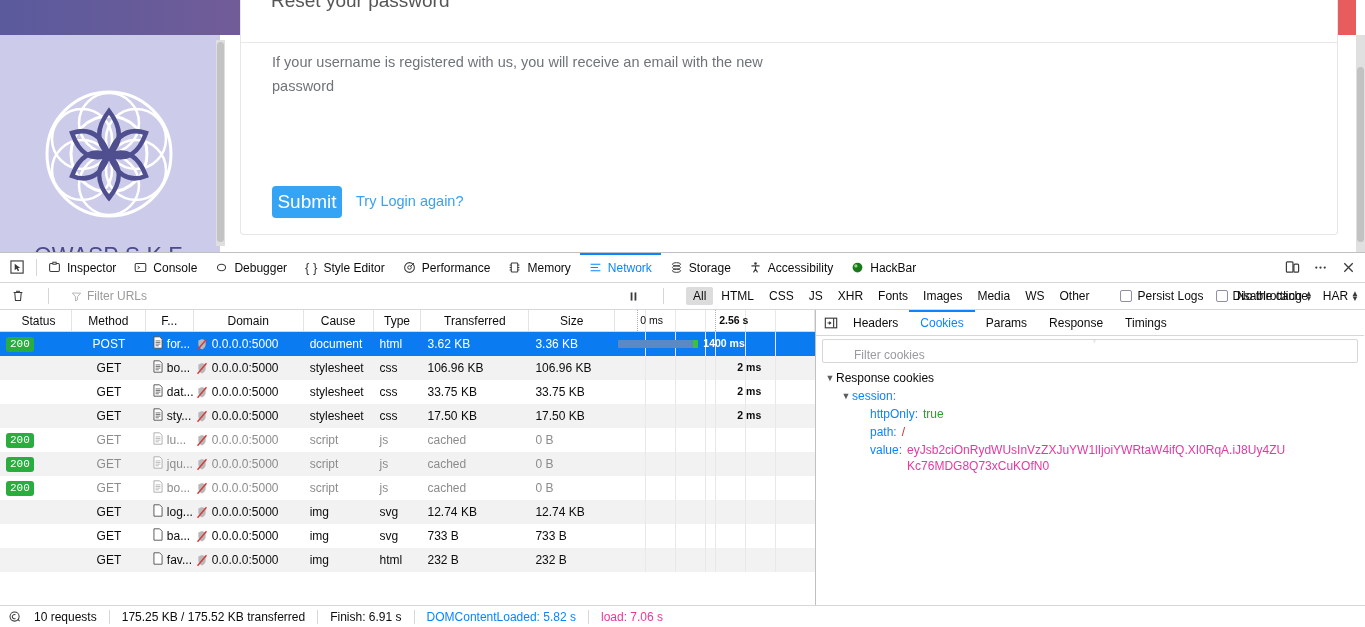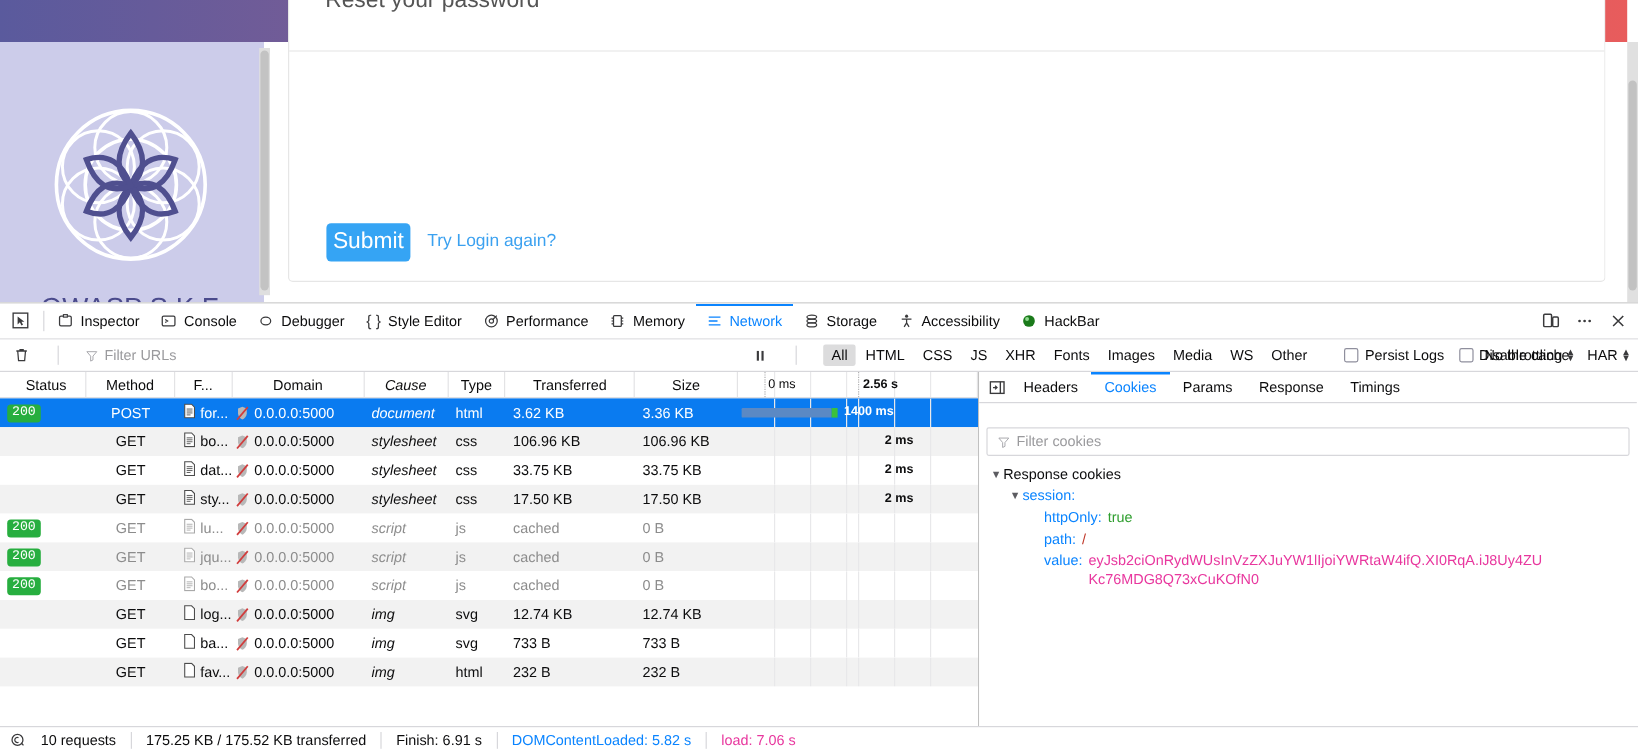--- a/index.html
+++ b/index.html
@@ -195,21 +195,21 @@
   .net-row .td {
     display: flex; align-items: center; overflow: hidden;
     white-space: nowrap; padding: 0 6px;
   }
   .net-row.dim .td { color: #8c8c8c; }
 
   .c-status { width: 72px; justify-content: flex-start; padding-left: 6px !important; }
   .c-method { width: 74px; justify-content: center; }
   .c-file   { width: 48px; }
   .c-domain { width: 110px; }
-  .c-cause  { width: 70px; font-style: italic; }
+  .c-cause  { width: 70px; }
   .c-type   { width: 48px; }
   .c-trans  { width: 108px; }
   .c-size   { width: 86px; }
   .c-wf     { width: 200px; position: relative; padding: 0 !important; }
 
   .status-badge {
     display: inline-block; background: #27ae3f; color: #fff;
     border-radius: 3px; padding: 0px 4px; font-size: 11px;
     font-family: "Liberation Mono", monospace; line-height: 15px;
   }
@@ -244,22 +244,22 @@
     display: flex; align-items: center; height: 26px;
     border-bottom: 1px solid #d7d7db; padding-left: 4px;
   }
   .det-tab {
     padding: 0 11px; height: 25px; display: flex; align-items: center;
     font-size: 12px; cursor: pointer; color: #0c0c0d;
   }
   .det-tab.active { color: #0a84ff; box-shadow: inset 0 2px 0 0 #0a84ff; }
   .det-filter {
     height: 24px; border-bottom: 1px solid #d7d7db; display: flex;
-    align-items: center; gap: 5px; padding-left: 8px; margin: 20px 6px 0 6px;
-    border: 1px solid #d7d7db; border-radius: 2px;
+    align-items: center; gap: 5px; padding-left: 8px; margin: 3px 6px 0 6px;
+    border: 1px solid #d7d7db; border-radius: 2px; flex-direction: column;
   }
   .det-filter input {
     border: none; outline: none; font-size: 12px; width: 480px;
     background: transparent; font-family: "Liberation Sans", sans-serif;
   }
   .det-filter input::placeholder { color: #9a9a9d; }
   .tree { padding: 6px 0 0 8px; font-size: 12px; }
   .tree-row { display: flex; align-items: flex-start; line-height: 16px; padding: 1px 0; }
   .twisty {
     width: 12px; flex: 0 0 12px; color: #5c5c61; font-size: 9px;
@@ -318,20 +318,21 @@
     </div>
 
     <div class="sidebar-scrollbar">
       <div class="thumb"></div>
     </div>
 
     <div class="content-card">
       <div class="card-head-strip">
         <div class="card-head-clip">Reset your password</div>
       </div>
+      <div class="card-desc">If your username is registered with us, you will receive an email with the new password</div>
       <button class="submit-btn">Submit</button>
       <a class="try-login-link">Try Login again?</a>
     </div>
 
     <div class="page-scrollbar">
       <div class="thumb"></div>
     </div>
   </div>
 
   <div class="devtools">

